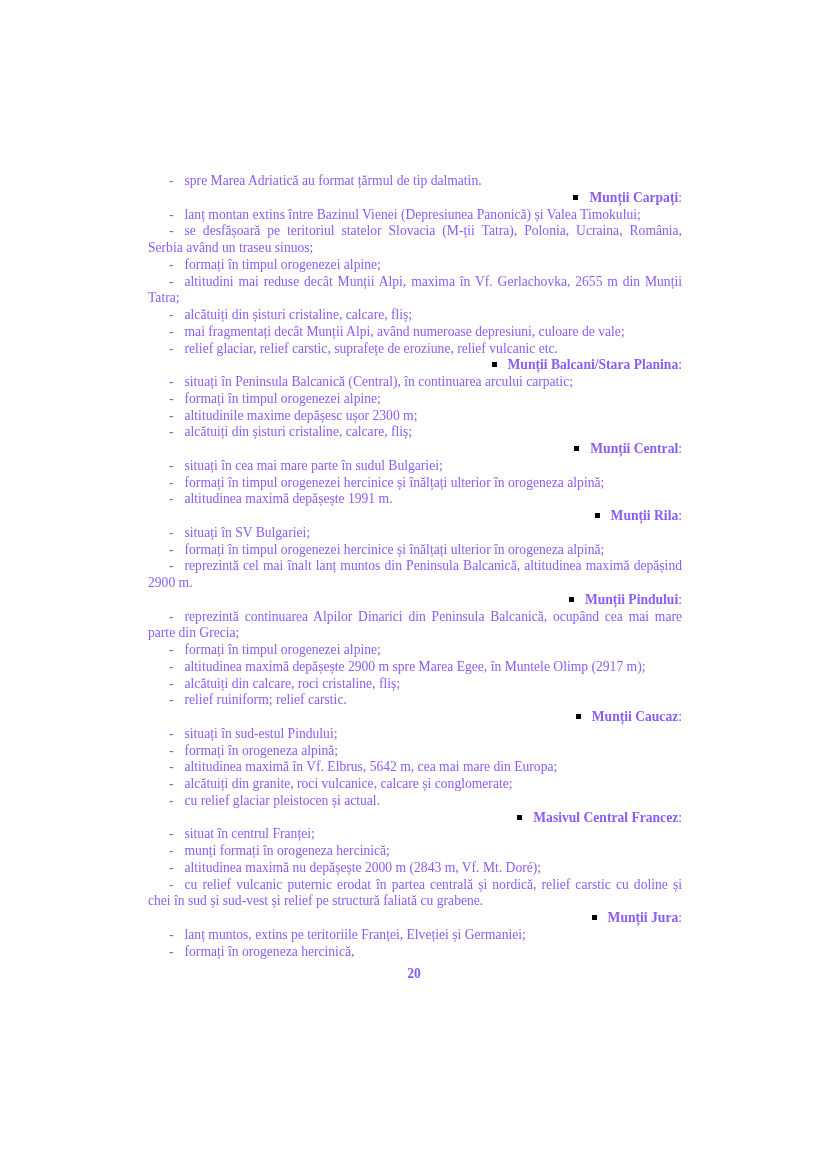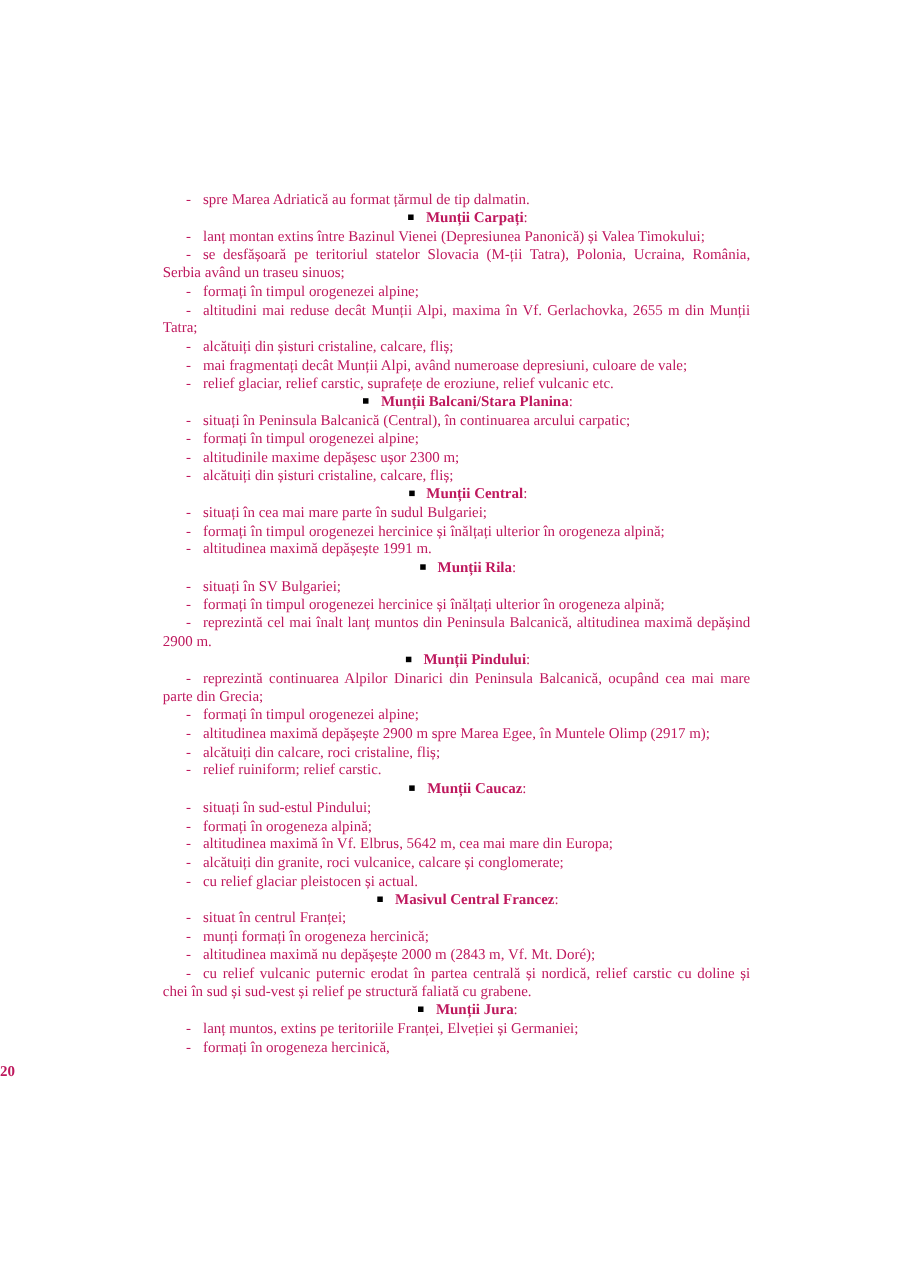--- a/index.html
+++ b/index.html
@@ -7,38 +7,38 @@
     padding: 0;
     background: #ffffff;
   }
   .page {
     position: relative;
     width: 828px;
     height: 987px;
     background: #ffffff;
     overflow: hidden;
     font-family: "Liberation Serif", serif;
-    color: #be185d;
+    color: #8b5cf6;
   }
   .content {
     position: absolute;
     left: 148px;
     top: 173px;
     width: 534px;
     font-size: 13.6px;
     line-height: 16.75px;
     text-align: justify;
     hyphens: none;
   }
   .blk {
     margin: 0;
     text-indent: 21px;
   }
   .blk.heading {
-    text-align: center;
+    text-align: right;
   }
   .htext {
     font-weight: bold;
   }
   .sq {
     display: inline-block;
     width: 5px;
     height: 5px;
     background: #000000;
     margin-bottom: 2px;
@@ -48,21 +48,21 @@
     width: 11px;
   }
   .dash {
     display: inline;
   }
   .pageno {
     position: absolute;
     top: 966px;
     left: 0;
     width: 828px;
-    text-align: left;
+    text-align: center;
     font-weight: bold;
     font-size: 13.6px;
     font-family: "Liberation Serif", serif;
   }
 </style>
 </head>
 <body>
 
 <div class="page">
   <div class="content">

